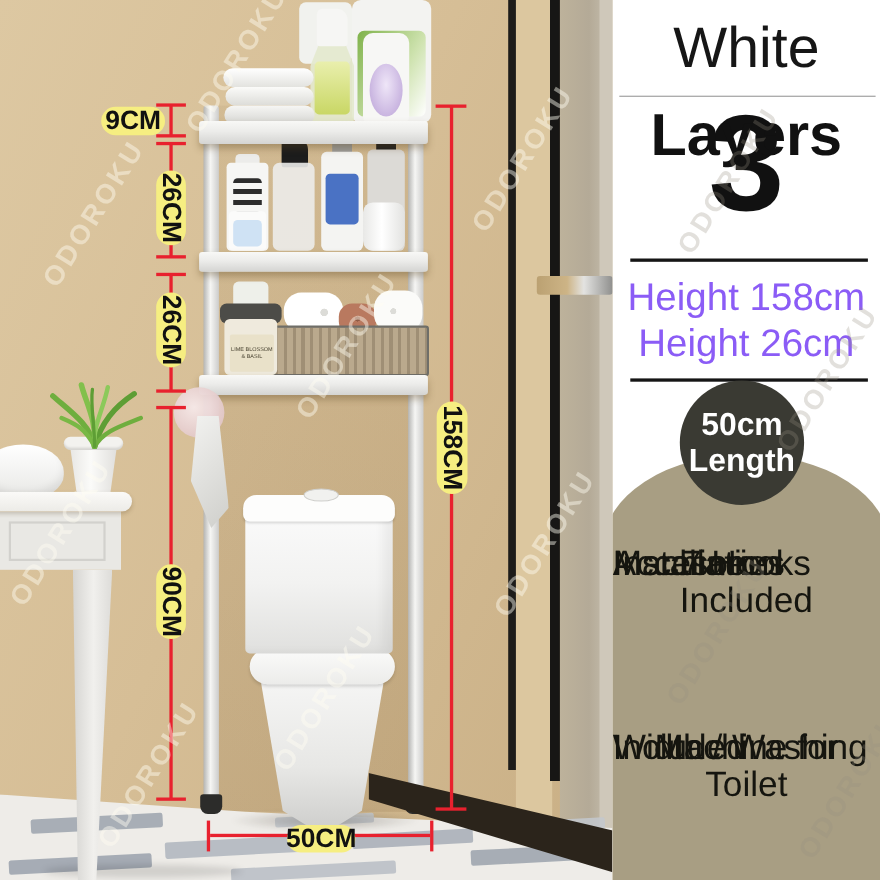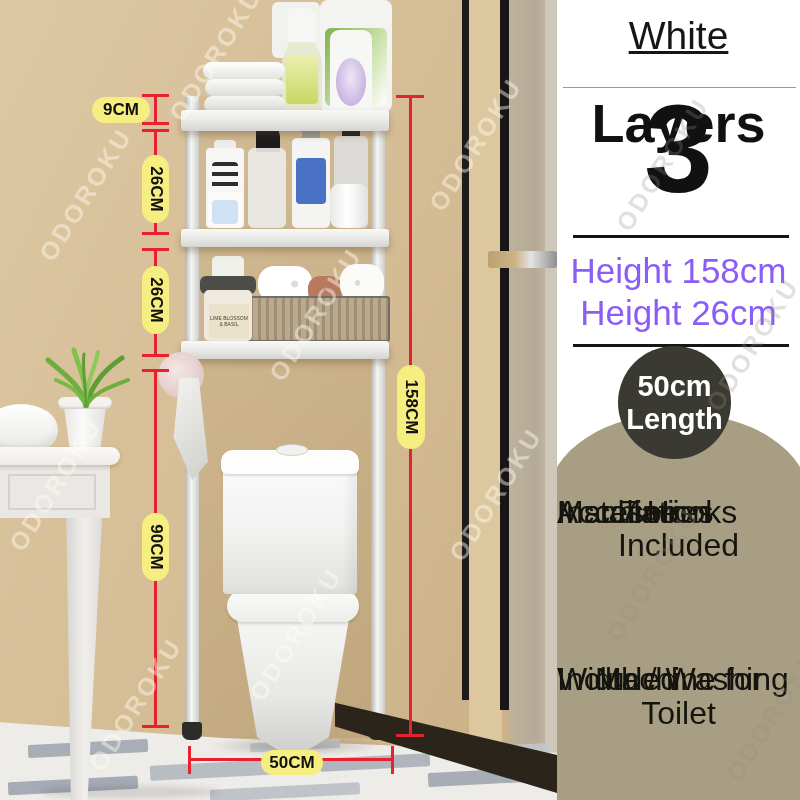--- a/index.html
+++ b/index.html
@@ -84,33 +84,33 @@
       background:linear-gradient(180deg,#fbfbfa,#ececea);box-shadow:0 2px 3px rgba(0,0,0,.15);}
   .toilet-bowl{left:231px;top:620px;width:124px;height:130px;
       clip-path:polygon(5% 0,95% 0,79% 90%,62% 100%,38% 100%,21% 90%);
       background:linear-gradient(180deg,#f5f5f4 0%,#e7e7e5 60%,#d0d0ce 100%);}
 
   
   .dim{background:#e8212e;}
   .cap-h{width:27px;height:3px;background:#e8212e;}
   .cap-v{width:3px;height:28px;background:#e8212e;}
   .pill{background:#f6ee81;border-radius:14px;color:#111;font-weight:bold;
-      display:flex;align-items:center;justify-content:center;font-size:17px;}
+      display:flex;align-items:center;justify-content:center;font-size:24px;}
   .pill-v span{transform:rotate(90deg);white-space:nowrap;}
 
   
   .wm{font-weight:bold;font-size:25px;letter-spacing:3px;white-space:nowrap;
       transform:rotate(-58deg);pointer-events:none;}
   .wm-photo{color:rgba(255,252,242,.45);}
   .wm-panel{color:rgba(150,145,130,.28);}
 
   
   .panel{left:557px;top:0;width:243px;height:800px;background:#ffffff;overflow:hidden;}
   .panel *{position:absolute;}
-  .p-title{left:0;right:0;top:14px;text-align:center;font-size:39px;color:#161616;text-decoration:underline;}
+  .p-title{left:0;right:0;top:14px;text-align:center;font-size:52px;color:#161616;}
   .p-hr1{left:6px;top:87px;width:233px;border-top:1px solid #9a9a9a;}
   .p-layers{left:0;right:0;top:92px;display:flex;justify-content:center;
       align-items:baseline;gap:8px;color:#111;}
   .p-layers .big{font-size:124px;font-weight:bold;line-height:.92;}
   .p-layers .small{font-size:54px;font-weight:bold;}
   .p-hr2{left:16px;top:235px;width:216px;border-top:3px solid #151515;}
   .p-dims{left:0;right:0;top:250px;text-align:center;font-size:35px;
       line-height:42px;color:#8b5cf6;}
   .p-hr3{left:16px;top:344px;width:216px;border-top:3px solid #151515;}
   .blob{left:-9px;top:413px;width:261px;height:390px;background:#a89e83;

